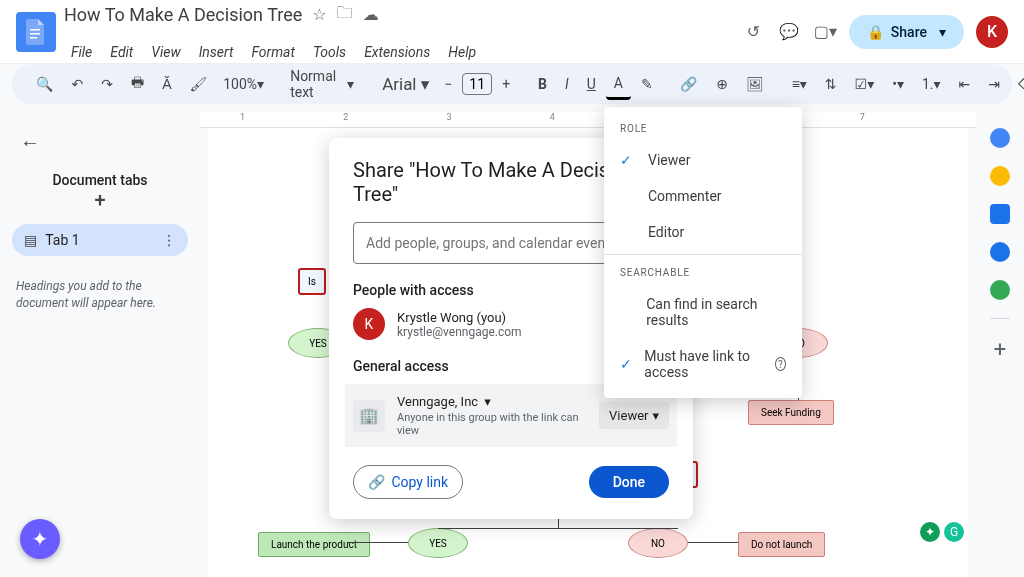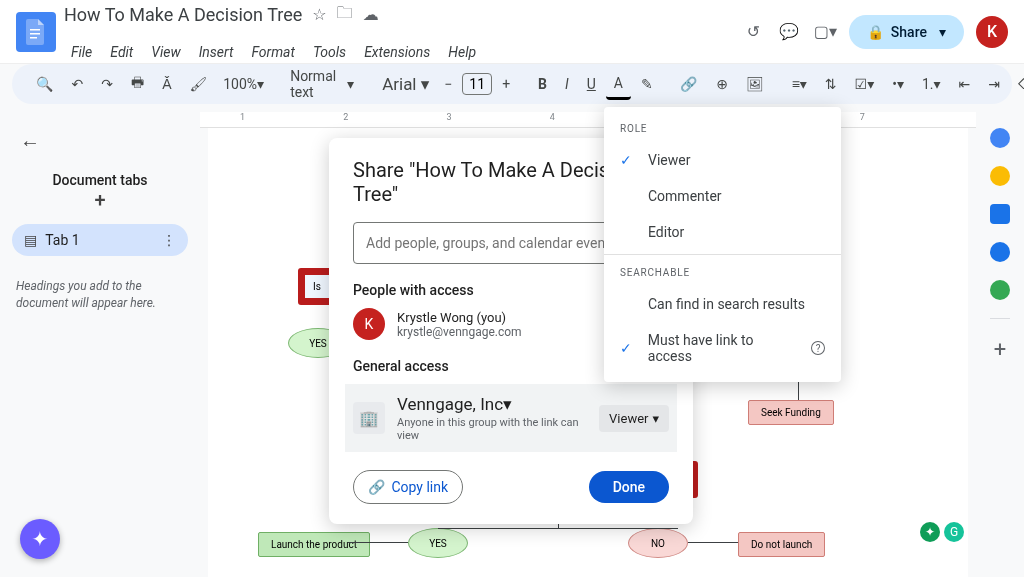--- a/index.html
+++ b/index.html
@@ -49,21 +49,21 @@
 .panel-icon { width: 20px; height: 20px; cursor: pointer; border-radius: 50%; }
 .panel-cal { background: #4285f4; }
 .panel-keep { background: #fbbc04; }
 .panel-task { background: #1a73e8; border-radius: 4px; }
 .panel-cont { background: #1a73e8; }
 .panel-maps { background: #34a853; }
 .panel-add { color: #5f6368; font-size: 22px; }
 
 
 .flow-node { position: absolute; font-size: 10px; display: flex; align-items: center; justify-content: center; text-align: center; }
-.flow-box { background: #f0f7ff; border: 7px solid #b91c1c; border-radius: 3px; padding: 6px 8px; }
+.flow-box { background: #f0f7ff; border: 2px solid #b91c1c; border-radius: 3px; padding: 6px 8px; }
 .flow-yes { background: #d4f4cd; border: 1px solid #7eb874; }
 .flow-no { background: #f9d8d6; border: 1px solid #d08a85; }
 .flow-oval { border-radius: 50%; width: 60px; height: 30px; }
 .flow-action-g { background: #bfe8b8; border: 1px solid #6faf65; padding: 6px 12px; border-radius: 2px; }
 .flow-action-r { background: #f4c7c3; border: 1px solid #cf7d76; padding: 6px 12px; border-radius: 2px; }
 .flow-line { position: absolute; background: #3c4043; }
 
 
 .dialog-backdrop { position: absolute; inset: 0; background: rgba(0,0,0,0); }
 .share-dialog { position: absolute; left: 329px; top: 138px; width: 364px; background: #fff; border-radius: 8px; box-shadow: 0 4px 20px rgba(0,0,0,0.2); padding: 20px 24px 20px 24px; }
@@ -71,29 +71,29 @@
 .people-input { width: 100%; border: 1px solid #747775; border-radius: 4px; padding: 12px; font-size: 14px; color: #5f6368; margin-bottom: 18px; }
 .section-label { font-size: 14px; font-weight: 500; color: #1f1f1f; margin-bottom: 10px; }
 .person-row { display: flex; align-items: center; gap: 12px; margin-bottom: 18px; }
 .person-avatar { width: 32px; height: 32px; border-radius: 50%; background: #c5221f; color: white; display: flex; align-items: center; justify-content: center; font-size: 14px; }
 .person-info { display: flex; flex-direction: column; }
 .person-name { font-size: 13px; color: #1f1f1f; }
 .person-email { font-size: 12px; color: #5f6368; }
 .access-row { display: flex; align-items: center; gap: 12px; background: #f1f3f4; padding: 10px 8px; margin: 0 -8px 18px -8px; }
 .access-icon { width: 32px; height: 32px; border-radius: 4px; background: #e8eaed; display: flex; align-items: center; justify-content: center; color: #5f6368; }
 .access-info { flex: 1; display: flex; flex-direction: column; gap: 2px; }
-.access-name { font-size: 17px; color: #1f1f1f; display: flex; align-items: center; }
+.access-name { font-size: 13px; color: #1f1f1f; display: flex; align-items: center; gap: 6px; }
 .access-desc { font-size: 11px; color: #5f6368; }
 .role-chip { background: #e4e6e8; padding: 6px 10px; border-radius: 4px; font-size: 13px; color: #1f1f1f; display: flex; align-items: center; gap: 4px; cursor: pointer; }
 .dialog-footer { display: flex; align-items: center; justify-content: space-between; }
 .copy-link { border: 1px solid #747775; border-radius: 20px; padding: 8px 14px; font-size: 14px; color: #0b57d0; display: flex; align-items: center; gap: 6px; cursor: pointer; background: transparent; }
 .done-btn { background: #0b57d0; color: white; border: none; border-radius: 20px; padding: 8px 24px; font-size: 14px; font-weight: 500; cursor: pointer; }
 
 
-.role-menu { position: absolute; left: 604px; top: 107px; width: 237px; background: #fff; border-radius: 4px; box-shadow: 0 4px 20px rgba(0,0,0,0.2); padding: 8px 0; }
+.role-menu { position: absolute; left: 604px; top: 107px; width: 198px; background: #fff; border-radius: 4px; box-shadow: 0 4px 20px rgba(0,0,0,0.2); padding: 8px 0; }
 .menu-heading { font-size: 10px; letter-spacing: 0.8px; color: #5f6368; padding: 8px 16px; text-transform: uppercase; }
 .menu-option { display: flex; align-items: center; gap: 12px; padding: 10px 16px; font-size: 14px; color: #3c4043; cursor: pointer; }
 .check { color: #1a73e8; width: 16px; }
 .menu-divider { height: 1px; background: #e0e0e0; margin: 4px 0; }
 .help-icon { margin-left: auto; color: #5f6368; border: 1.5px solid #5f6368; border-radius: 50%; width: 14px; height: 14px; font-size: 10px; display: flex; align-items: center; justify-content: center; }
 
 .fab { position: absolute; left: 20px; bottom: 18px; width: 40px; height: 40px; border-radius: 50%; background: #6b5cff; display: flex; align-items: center; justify-content: center; color: white; cursor: pointer; box-shadow: 0 2px 6px rgba(0,0,0,0.3); font-size: 20px; }
 
 .bottom-badges { position: absolute; right: 60px; bottom: 35px; display: flex; gap: 4px; }
 .badge { width: 20px; height: 20px; border-radius: 50%; display:flex; align-items:center; justify-content:center; font-size:12px; color:white; }

